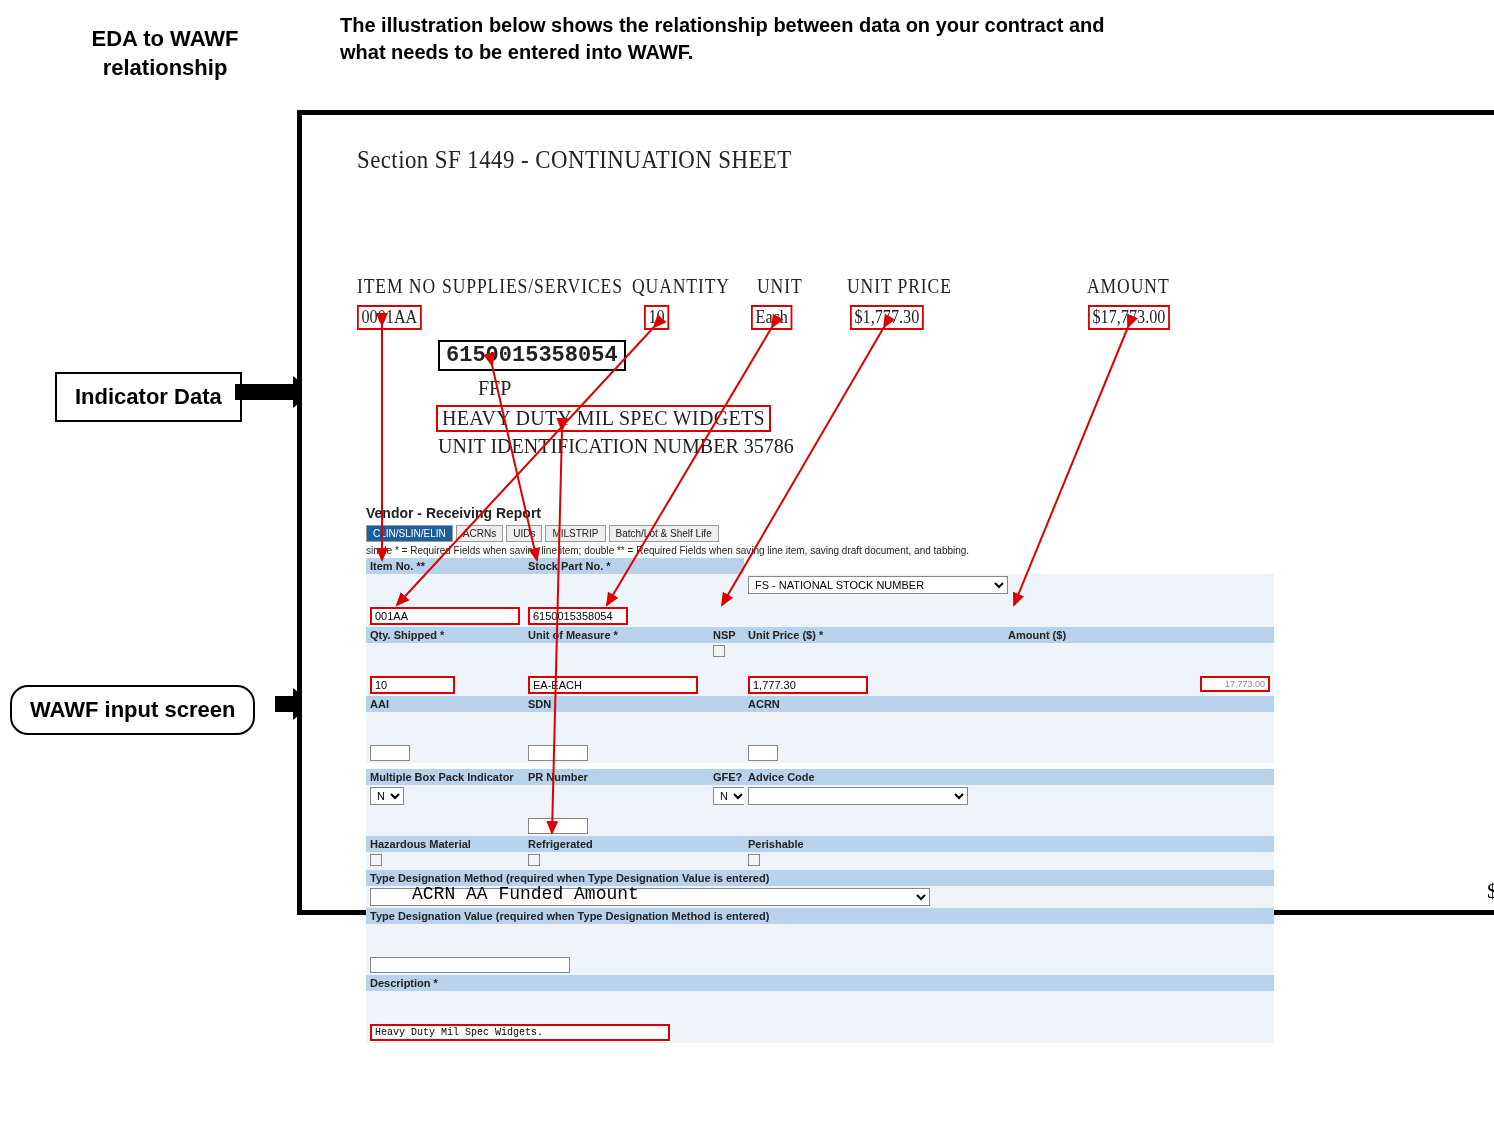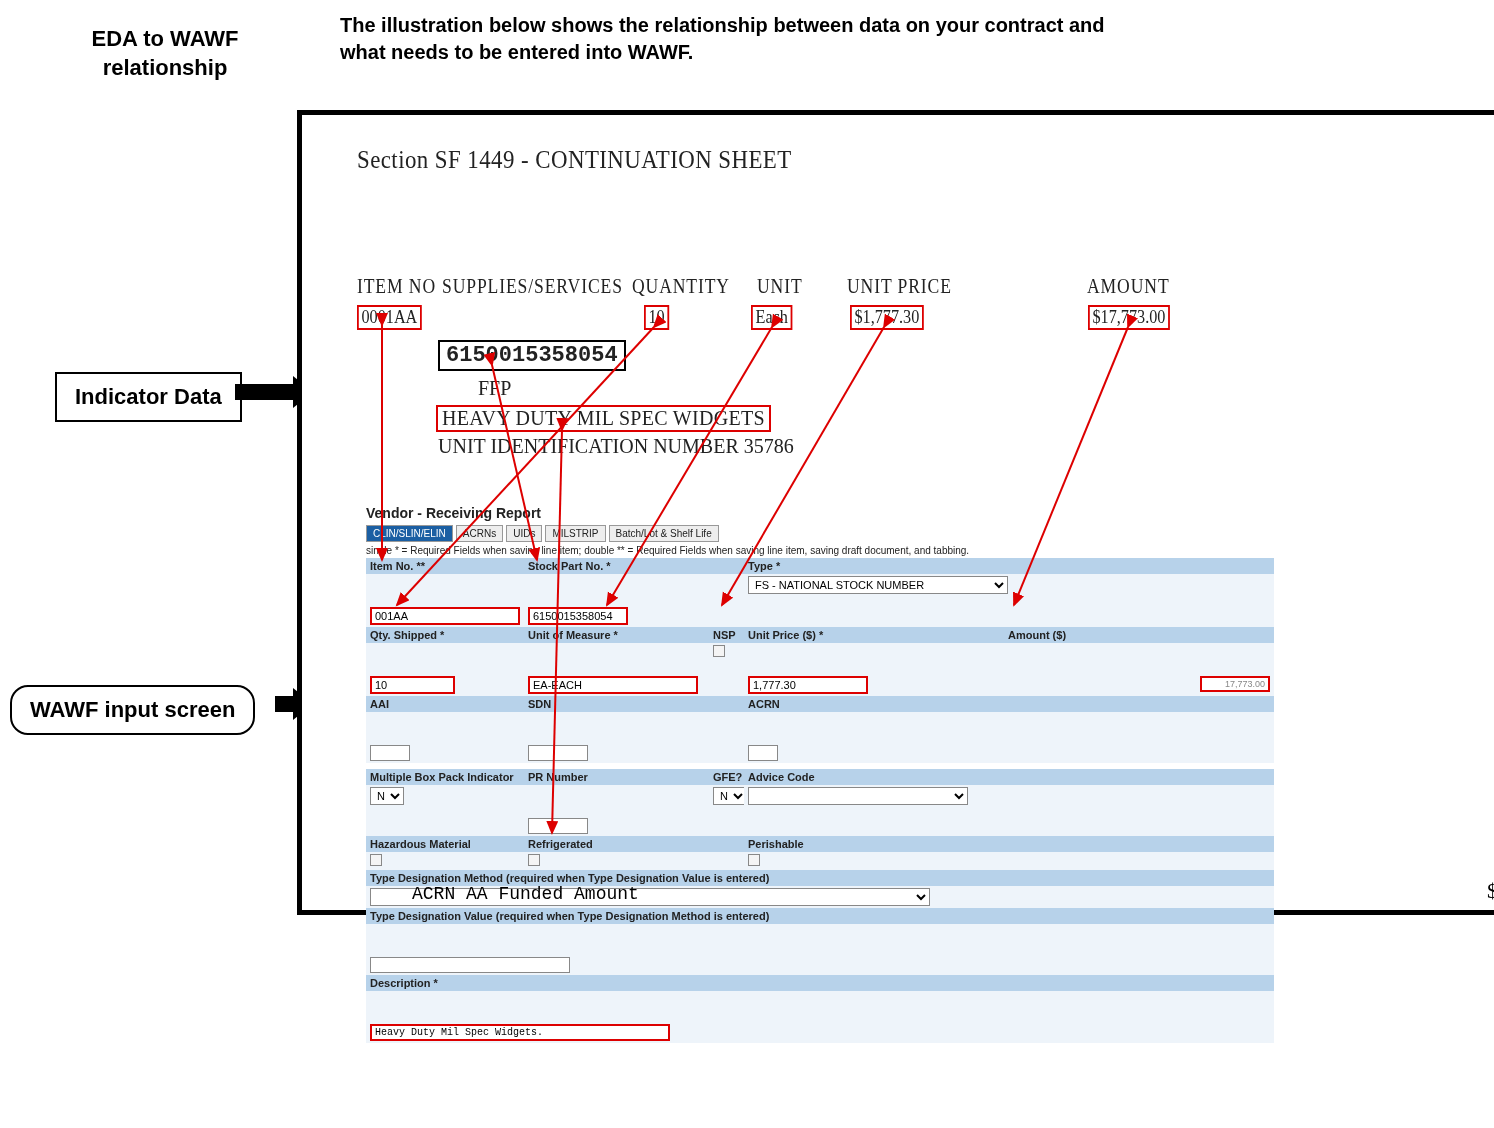--- a/index.html
+++ b/index.html
@@ -263,21 +263,20 @@
       <span class="tab">ACRNs</span>
       <span class="tab">UIDs</span>
       <span class="tab">MILSTRIP</span>
       <span class="tab">Batch/Lot &amp; Shelf Life</span>
     </div>
     <div class="reqnote">single * = Required Fields when saving line item; double ** = Required Fields when saving line item, saving draft document, and tabbing.</div>
 
     <div class="row">
       <div class="bluehdr" style="width:158px">Item No. **</div>
       <div class="bluehdr" style="width:220px">Stock Part No. *</div>
-      <div class="bluehdr" style="flex:1">Type *</div>
     </div>
 
     <div class="row">
       <div class="formcell" style="width:158px"><input class="inp red" id="v-itemno" value="001AA" style=""></div>
       <div class="formcell" style="width:220px"><input class="inp red" id="v-stock" style="width: 100px;" value="6150015358054"></div>
       <div class="formcell" style="flex:1"><select class="sel" style="width:260px"><option id="opt-type">FS - NATIONAL STOCK NUMBER</option></select></div>
     </div>
 
     <div class="row">
       <div class="bluehdr" style="width:158px">Qty. Shipped *</div>

